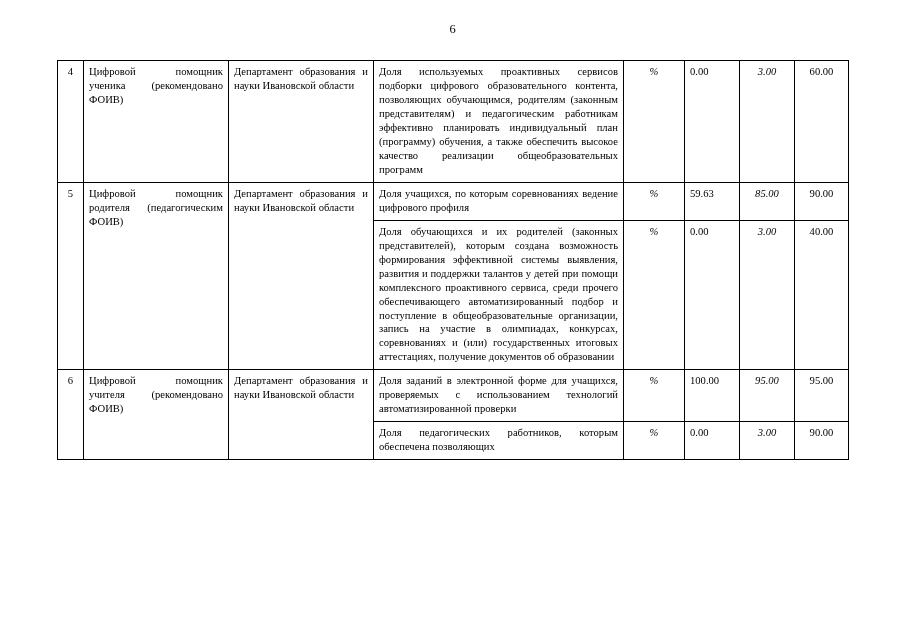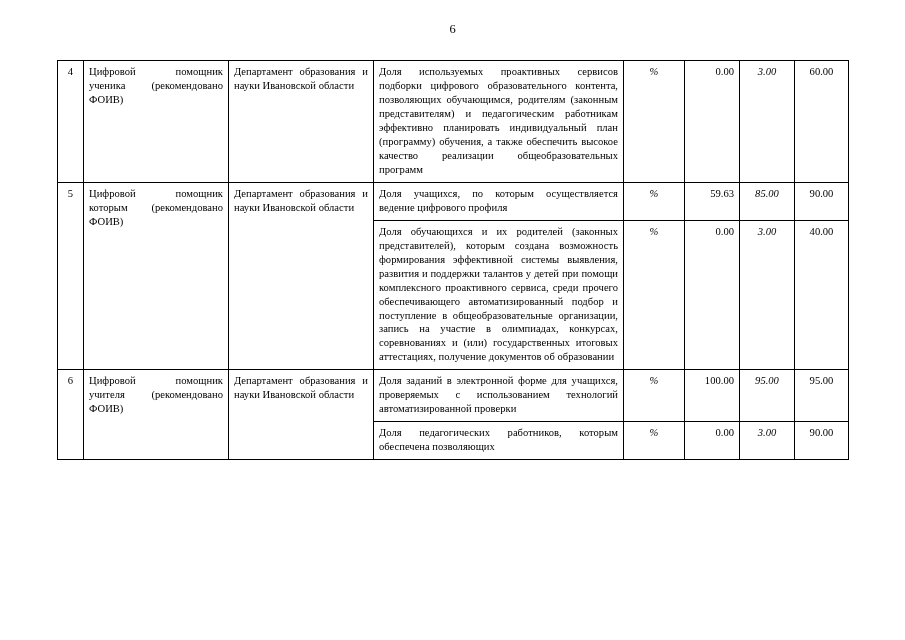--- a/index.html
+++ b/index.html
@@ -41,21 +41,21 @@
     border: 1px solid #000000;
     vertical-align: top;
     padding: 4px 5px 5px 5px;
     box-sizing: border-box;
   }
   .c-num      { width: 26px;  text-align: center; }
   .c-name     { width: 145px; text-align: justify; text-align-last: left; }
   .c-org      { width: 145px; text-align: justify; text-align-last: left; }
   .c-ind      { width: 250px; text-align: justify; text-align-last: left; }
   .c-unit     { width: 61px;  text-align: center; font-style: italic; }
-  .c-v1       { width: 55px;  text-align: right; }
+  .c-v1       { width: 55px;  text-align: left; }
   .c-v2       { width: 55px;  text-align: center; font-style: italic; }
   .c-v3       { width: 54px;  text-align: center; }
 </style>
 </head>
 <body>
 
 <div class="page">
 
   <div class="page-number">6</div>
 
@@ -69,23 +69,23 @@
           <td class="c-org" rowspan="1">Департамент образования и науки Ивановской области</td>
           <td class="c-ind">Доля используемых проактивных сервисов подборки цифрового образовательного контента, позволяющих обучающимся, родителям (законным представителям) и педагогическим работникам эффективно планировать индивидуальный план (программу) обучения, а также обеспечить высокое качество реализации общеобразовательных программ</td>
           <td class="c-unit">%</td>
           <td class="c-v1">0.00</td>
           <td class="c-v2">3.00</td>
           <td class="c-v3">60.00</td>
         </tr>
 
         <tr>
           <td class="c-num" rowspan="2">5</td>
-          <td class="c-name" rowspan="2">Цифровой помощник которым (рекомендовано ФОИВ)</td>
+          <td class="c-name" rowspan="2">Цифровой помощник родителя (педагогическим ФОИВ)</td>
           <td class="c-org" rowspan="2">Департамент образования и науки Ивановской области</td>
-          <td class="c-ind">Доля учащихся, по которым осуществляется ведение цифрового профиля</td>
+          <td class="c-ind">Доля учащихся, по которым соревнованиях ведение цифрового профиля</td>
           <td class="c-unit">%</td>
           <td class="c-v1">59.63</td>
           <td class="c-v2">85.00</td>
           <td class="c-v3">90.00</td>
         </tr>
 
         <tr>
           <td class="c-ind">Доля обучающихся и их родителей (законных представителей), которым создана возможность формирования эффективной системы выявления, развития и поддержки талантов у детей при помощи комплексного проактивного сервиса, среди прочего обеспечивающего автоматизированный подбор и поступление в общеобразовательные организации, запись на участие в олимпиадах, конкурсах, соревнованиях и (или) государственных итоговых аттестациях, получение документов об образовании</td>
           <td class="c-unit">%</td>
           <td class="c-v1">0.00</td>

